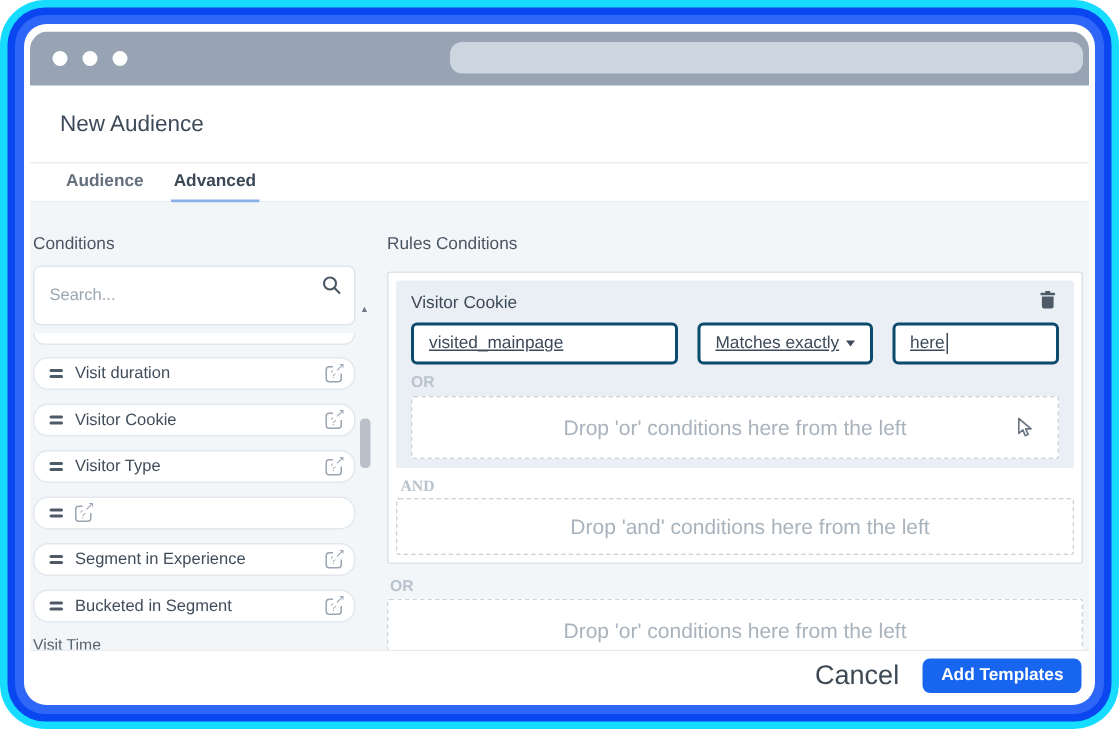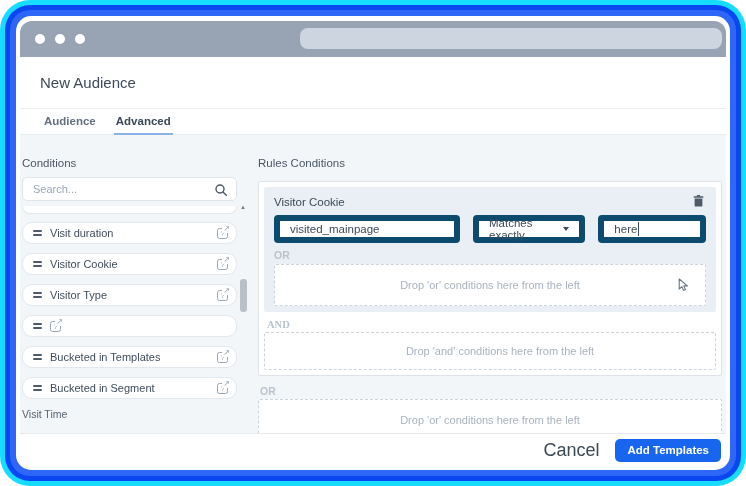--- a/index.html
+++ b/index.html
@@ -38,21 +38,21 @@
          margin-bottom:-1px; cursor:default; }
   .tab.active { color:#3b4856; border-bottom-color:#8ab1ea; }
 
   
   .content { flex:1 1 auto; background:#f3f6f9; display:flex; position:relative; overflow:hidden; }
 
   .col-heading { font-size:11.5px; color:#4a5663; line-height:12px; }
 
   
   .left-col { width:229px; flex:0 0 auto; padding:22px 0 0 2px; position:relative; }
-  .searchbox { margin-top:8px; width:215px; height:24px; background:#ffffff;
+  .searchbox { margin-top:8px; width:215px; height:40px; background:#ffffff;
                border:1px solid #dfe5ea; border-radius:5px; position:relative; }
   .searchbox input { width:100%; height:100%; border:none; outline:none; background:transparent;
                      font-size:11px; color:#3d4a59; padding:0 26px 0 10px; }
   .searchbox input::placeholder { color:#9aa6b2; }
   .search-ic { position:absolute; right:8px; top:5px; }
 
   .cond-list { margin-top:5px; }
   .cond-partial { width:215px; height:8px; background:#ffffff; border:1px solid #e3e8ed;
                   border-top:none; border-radius:0 0 10px 10px; margin-bottom:8px; }
   .cond-item { width:215px; height:22px; background:#ffffff; border:1px solid #e3e8ed;
@@ -79,38 +79,38 @@
   
   .right-col { flex:1 1 auto; margin-left:9px; margin-right:4px; padding-top:22px; }
   .rules-panel { margin-top:12px; background:#ffffff; border:1px solid #dde3e9;
                  border-radius:2px; padding:5px; }
   .rule-group { background:#e9eff4; border-radius:2px; padding:6px 10px 6px 10px; }
   .rule-head { display:flex; align-items:center; justify-content:space-between; }
   .rule-title { font-size:11.5px; color:#3d4a59; line-height:12px; }
   .trash { margin-right:2px; cursor:default; }
 
   .inputs-row { display:flex; gap:13px; margin-top:4px; }
-  .fld { height:28px; background:#ffffff; border:6px solid #0c4a6e; border-radius:4px;
-         font-size:11.5px; color:#3d4a59; }
+  .fld { height:28px; background:#ffffff; border:2px solid #0c4a6e; border-radius:4px;
+         font-size:11.5px; color:#3d4a59;text-decoration:underline; }
   .fld-input { flex:1 1 0; padding:0 10px; outline:none; }
   .fld-select { flex:1.02 1 0; display:flex; align-items:center; justify-content:space-between;
                 padding:0 10px; cursor:default; }
   .caret { width:0; height:0; border-left:3.5px solid transparent;
            border-right:3.5px solid transparent; border-top:4.5px solid #3d4a59; }
   .fld-value { flex:0.96 1 0; display:flex; align-items:center; padding:0 10px; }
   .text-caret { display:inline-block; width:1px; height:14px; background:#3d4a59; margin-left:1px; }
 
   .bool-label { font-size:10.5px; font-weight:700; color:#b9c3cd; line-height:11px; }
   .rule-group .bool-label { margin-top:7px; }
   .dropzone { margin-top:3px; background:#ffffff; border:1px dashed #ccd4db; border-radius:2px;
               display:flex; align-items:center; justify-content:center; position:relative; }
   .dz-or-inner { height:42px; }
   .dz-and { height:38px; margin-top:2px;padding-left:20px; }
   .dz-or-outer { height:41px; margin-top:2px; }
-  .dz-text { font-size:11px; color:#a9b3bd; }
+  .dz-text { font-size:14px; color:#a9b3bd; }
   .and-label { margin:7px 0 0 3px;font-family:Liberation Serif, serif; }
   .or-outer-label { margin:10px 0 0 2px; }
   .cursor-ic { position:absolute; right:16px; top:50%; margin-top:-7px; }
 
   
   .footer { height:33px; flex:0 0 auto; background:#ffffff; border-top:1px solid #e7ebee;
             display:flex; align-items:center; justify-content:flex-end; gap:16px;
             padding-right:5px; }
   .cancel-btn { font-size:18px; color:#3c4955; font-weight:400; cursor:default; }
   .primary-btn { height:23px; padding:0 12px; background:#1866ef; border-radius:5px;
@@ -197,21 +197,21 @@
                 <i></i>
                 <i></i>
               </span>
             <span class="help">?<span class="arr">↗</span></span>
           </div>
           <div class="cond-item">
             <span class="drag">
                 <i></i>
                 <i></i>
               </span>
-            <span class="cond-label">Bucketed in Templates</span>
+            <span class="cond-label">Segment in Experience</span>
             <span class="help">?<span class="arr">↗</span></span>
           </div>
           <div class="cond-item">
             <span class="drag">
                 <i></i>
                 <i></i>
               </span>
             <span class="cond-label">Bucketed in Segment</span>
             <span class="help">?<span class="arr">↗</span></span>
           </div>

